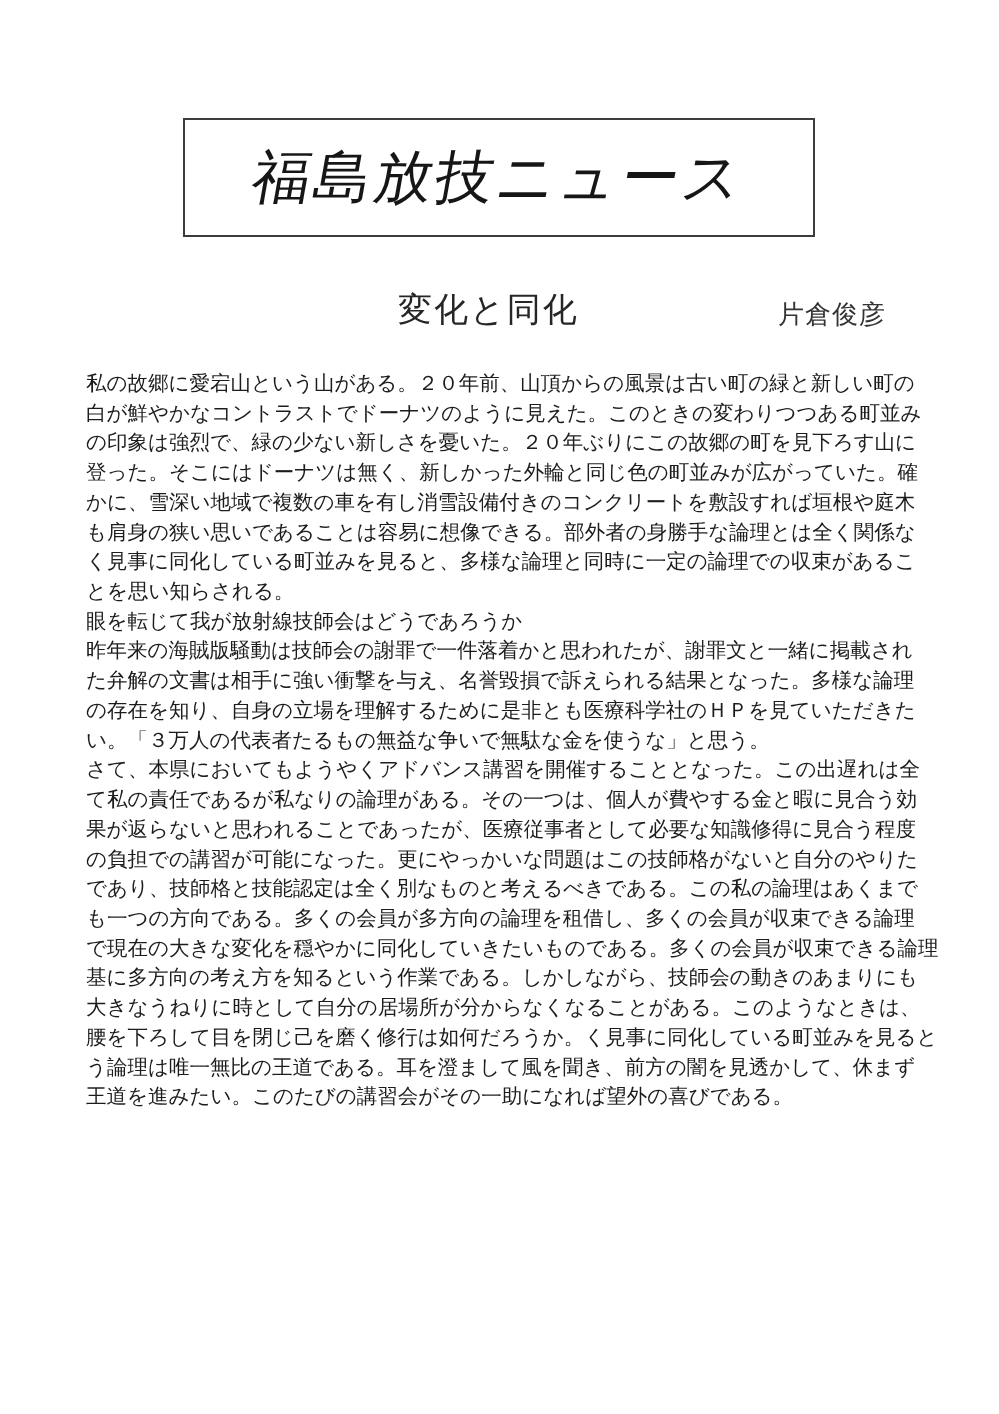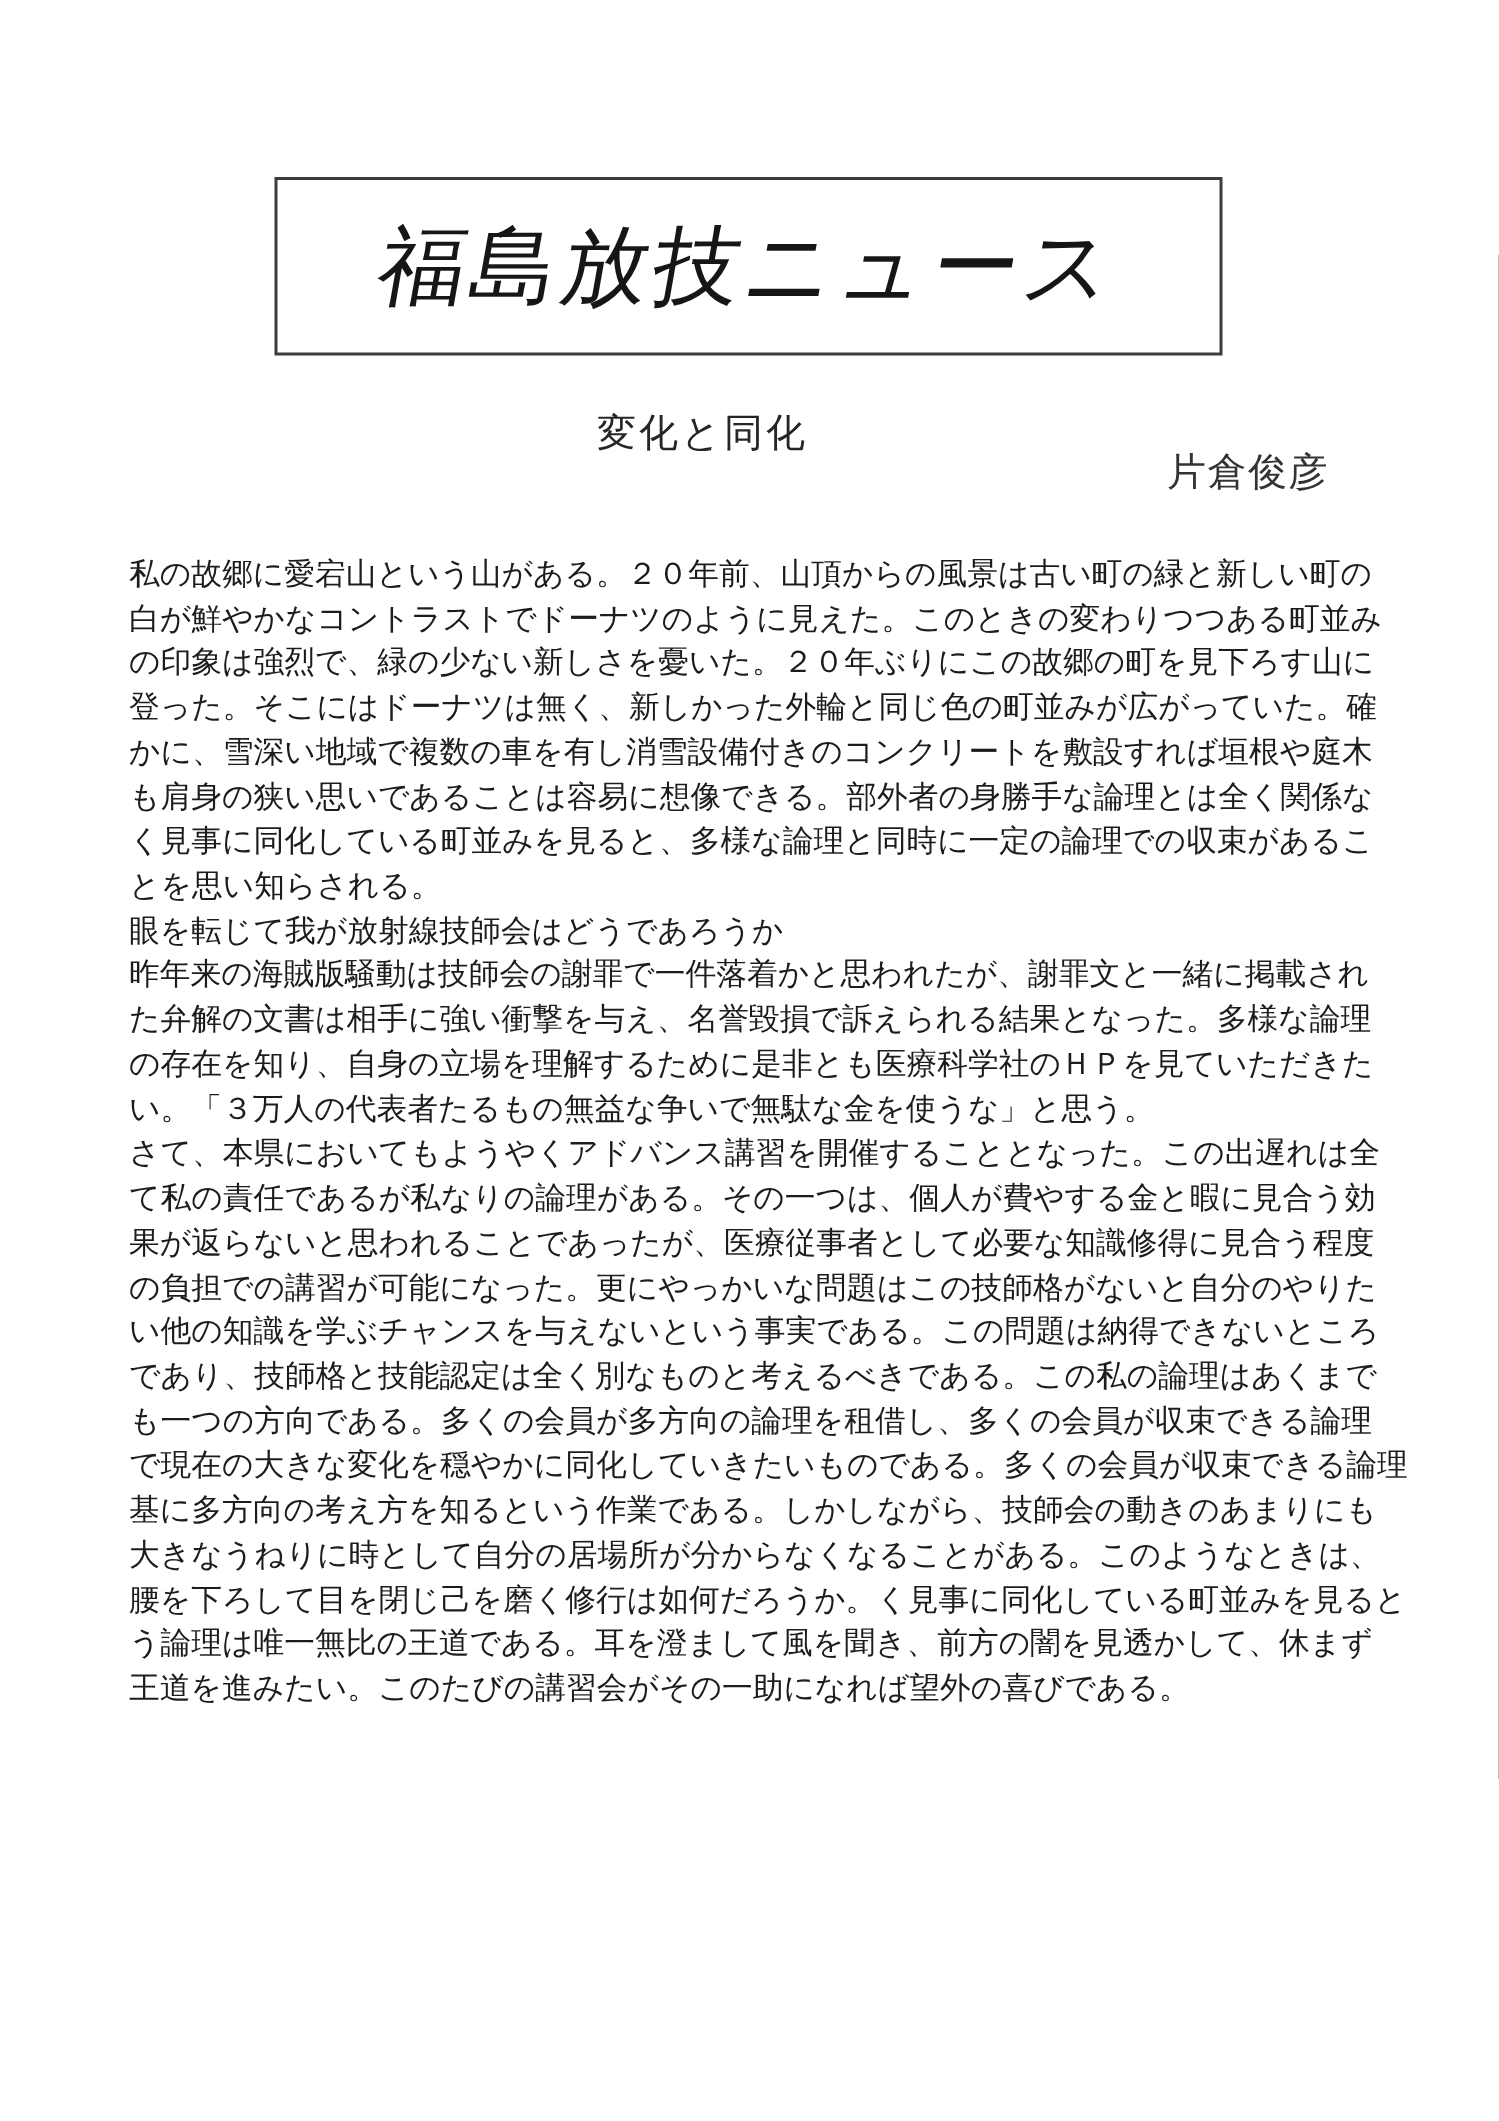--- a/index.html
+++ b/index.html
@@ -32,22 +32,22 @@
   .masthead-title {
     font-size: 58px;
     letter-spacing: 3px;
     color: #161616;
     transform: skewX(-10deg);
     white-space: nowrap;
   }
   .article-title {
     position: absolute;
     left: 398px;
-    top: 271px;
-    font-size: 26px;
+    top: 287px;
+    font-size: 34px;
     letter-spacing: 2px;
     color: #262626;
     white-space: nowrap;
   }
   .article-author {
     position: absolute;
     left: 778px;
     top: 297px;
     font-size: 26px;
     letter-spacing: 1px;
@@ -94,21 +94,20 @@
     <div class="body-line">とを思い知らされる。</div>
     <div class="body-line">眼を転じて我が放射線技師会はどうであろうか</div>
     <div class="body-line">昨年来の海賊版騒動は技師会の謝罪で一件落着かと思われたが、謝罪文と一緒に掲載され</div>
     <div class="body-line">た弁解の文書は相手に強い衝撃を与え、名誉毀損で訴えられる結果となった。多様な論理</div>
     <div class="body-line">の存在を知り、自身の立場を理解するために是非とも医療科学社のＨＰを見ていただきた</div>
     <div class="body-line">い。「３万人の代表者たるもの無益な争いで無駄な金を使うな」と思う。</div>
     <div class="body-line">さて、本県においてもようやくアドバンス講習を開催することとなった。この出遅れは全</div>
     <div class="body-line">て私の責任であるが私なりの論理がある。その一つは、個人が費やする金と暇に見合う効</div>
     <div class="body-line">果が返らないと思われることであったが、医療従事者として必要な知識修得に見合う程度</div>
     <div class="body-line">の負担での講習が可能になった。更にやっかいな問題はこの技師格がないと自分のやりた</div>
-    <div class="body-line">い他の知識を学ぶチャンスを与えないという事実である。この問題は納得できないところ</div>
     <div class="body-line">であり、技師格と技能認定は全く別なものと考えるべきである。この私の論理はあくまで</div>
     <div class="body-line">も一つの方向である。多くの会員が多方向の論理を租借し、多くの会員が収束できる論理</div>
     <div class="body-line">で現在の大きな変化を穏やかに同化していきたいものである。多くの会員が収束できる論理</div>
     <div class="body-line">基に多方向の考え方を知るという作業である。しかしながら、技師会の動きのあまりにも</div>
     <div class="body-line">大きなうねりに時として自分の居場所が分からなくなることがある。このようなときは、</div>
     <div class="body-line">腰を下ろして目を閉じ己を磨く修行は如何だろうか。く見事に同化している町並みを見ると</div>
     <div class="body-line">う論理は唯一無比の王道である。耳を澄まして風を聞き、前方の闇を見透かして、休まず</div>
     <div class="body-line">王道を進みたい。このたびの講習会がその一助になれば望外の喜びである。</div>
   </div>
 

